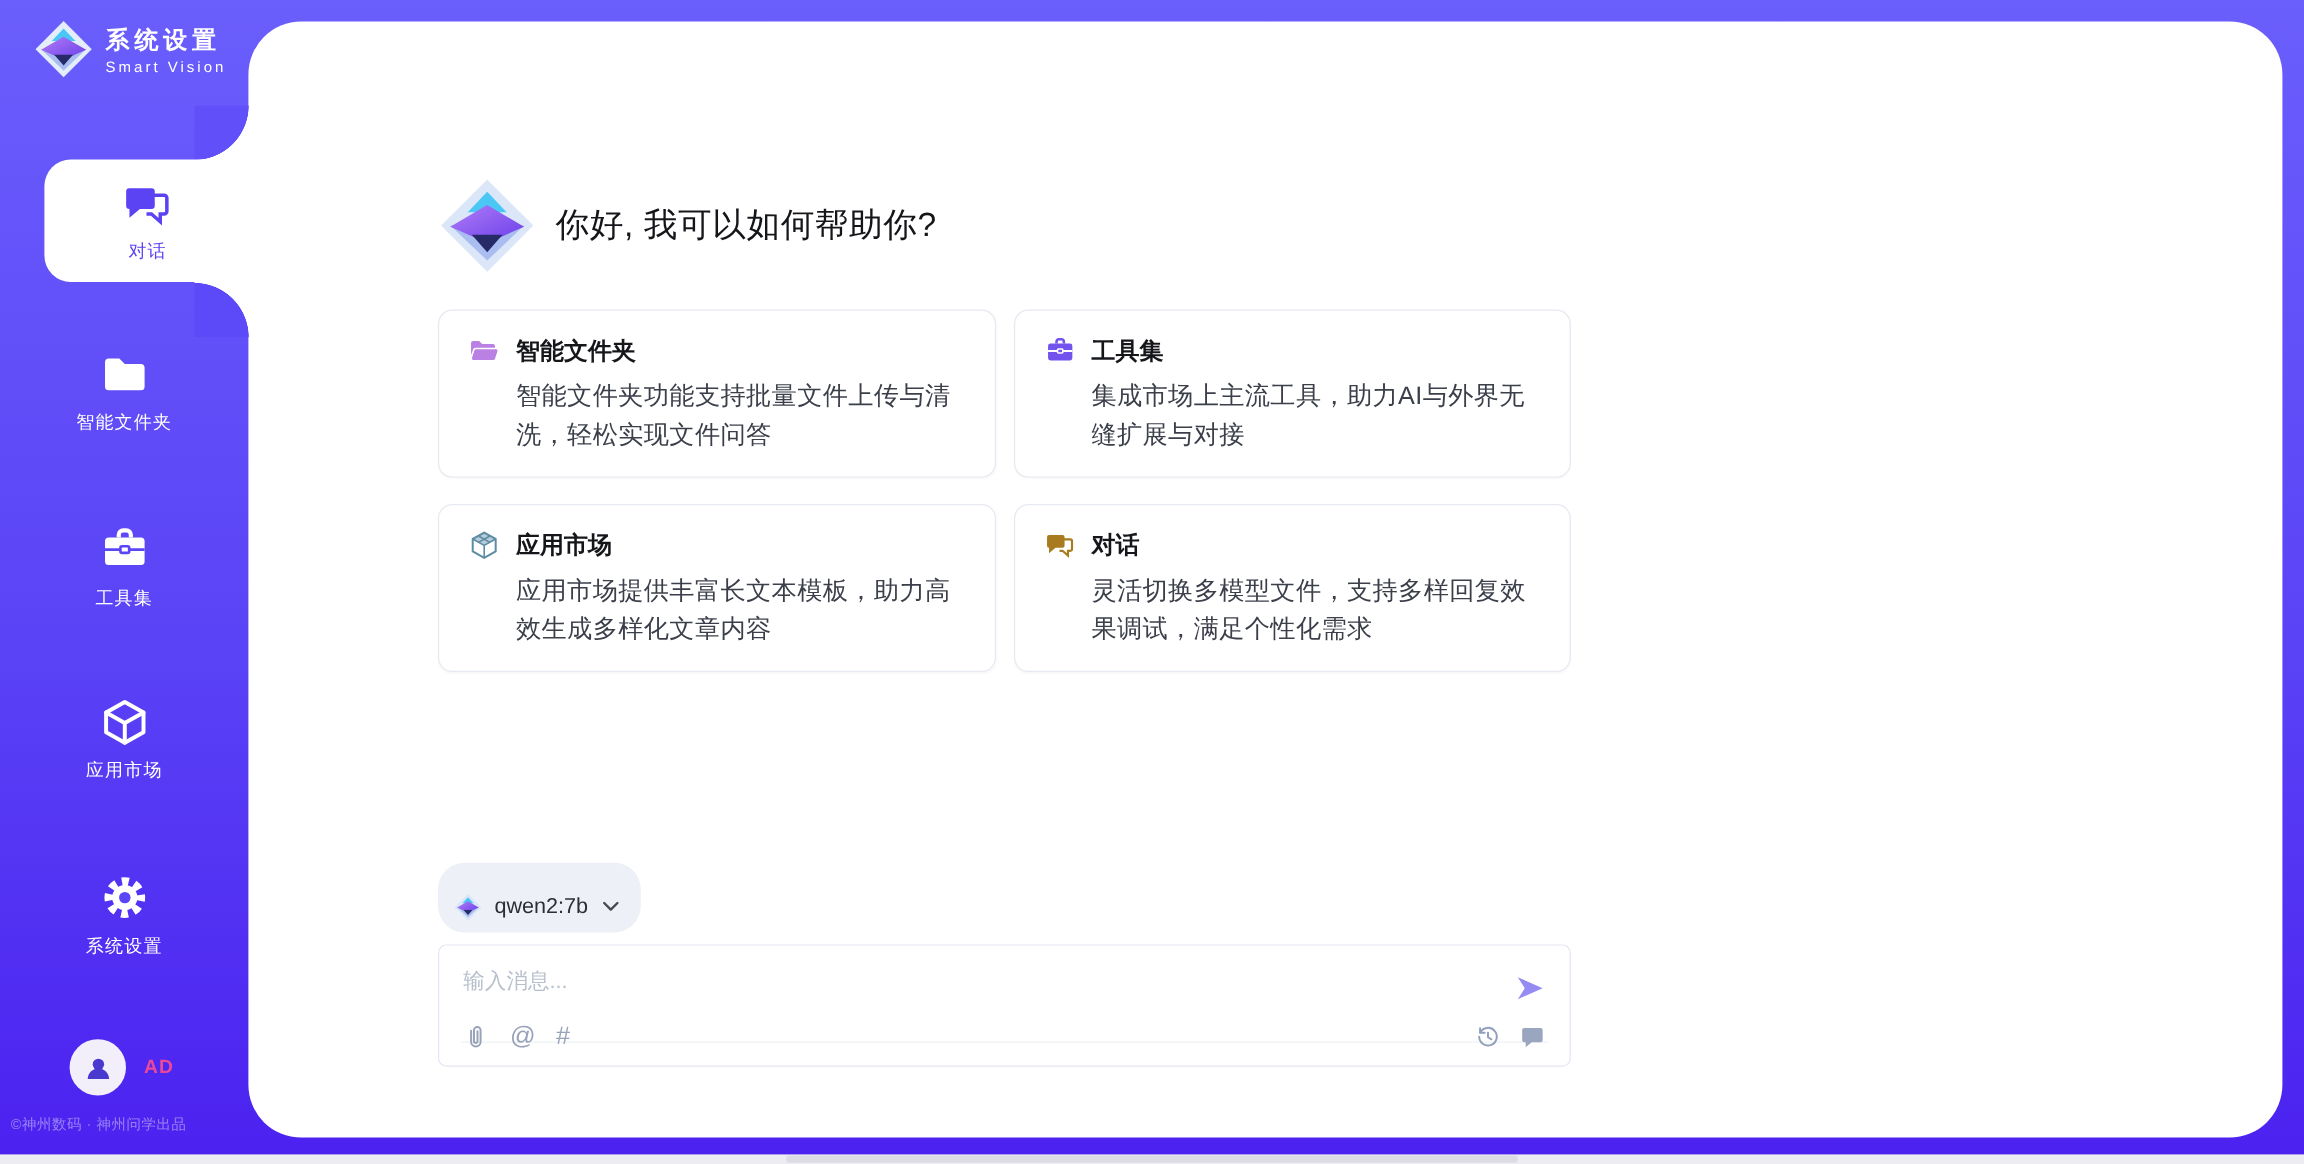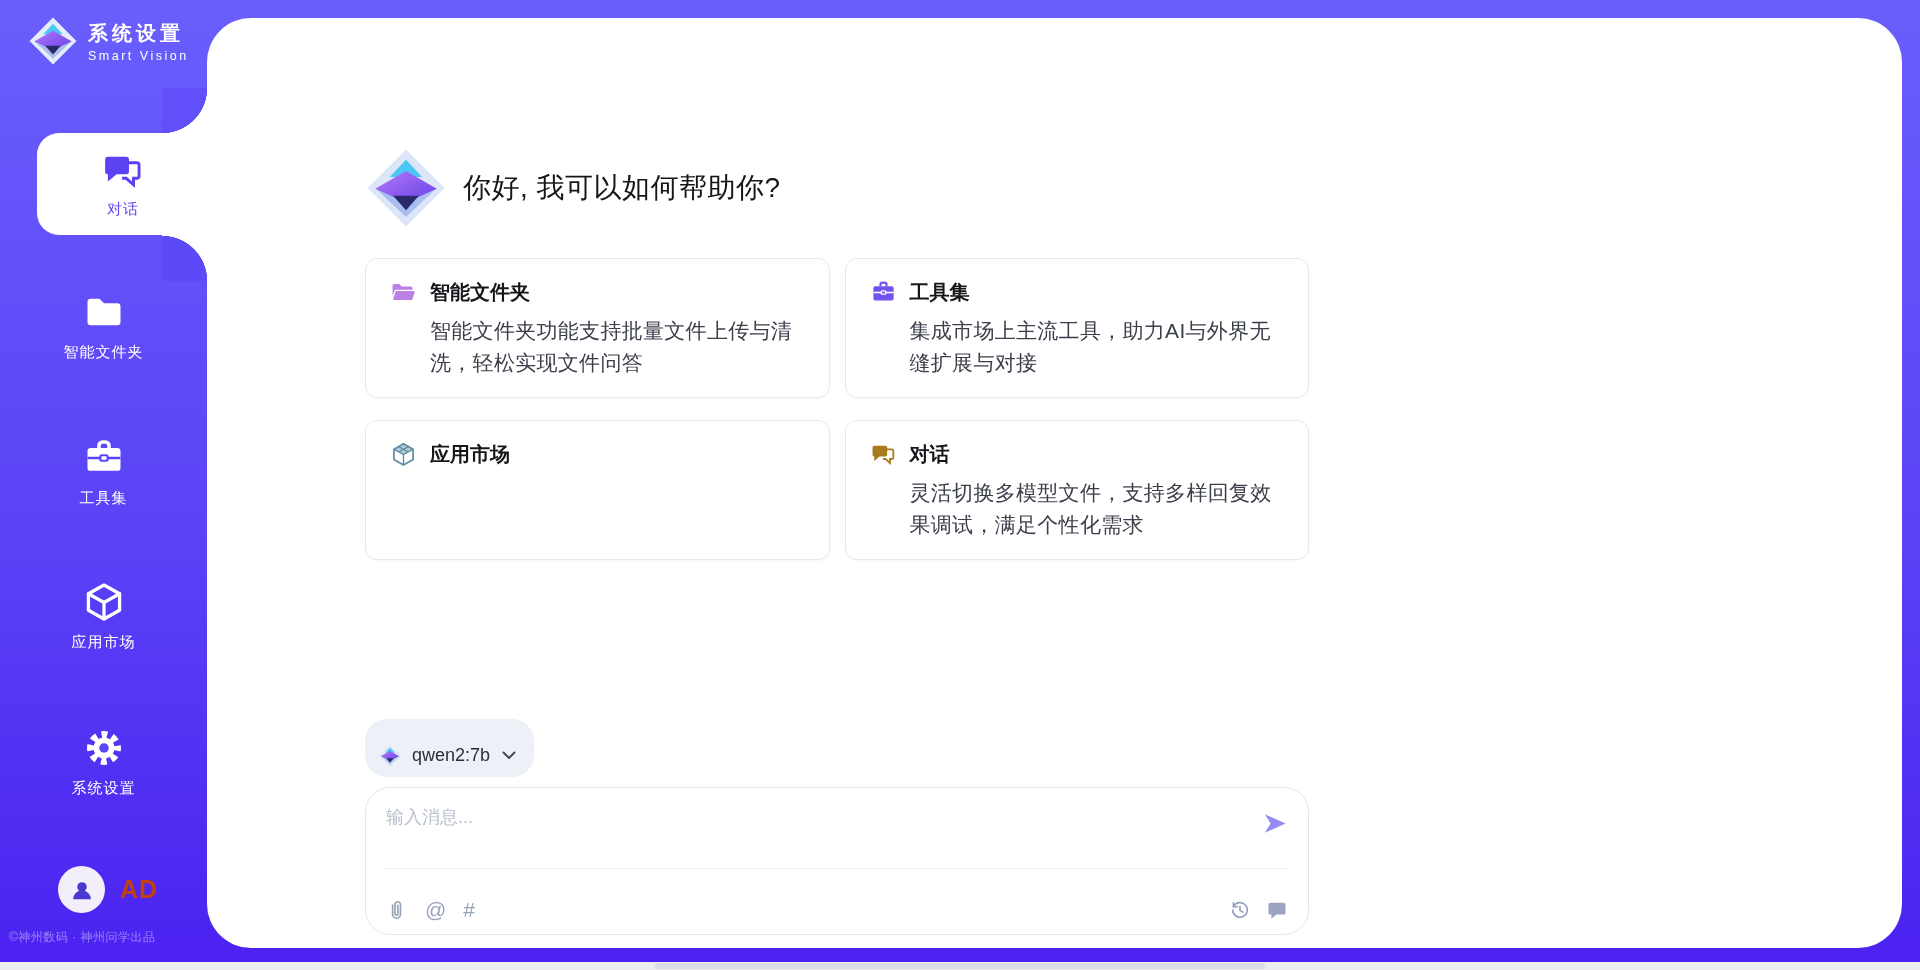--- a/index.html
+++ b/index.html
@@ -59,21 +59,21 @@
 
   .user-row {
     position:absolute; left:0; top:866px; width:207px;
     display:flex; align-items:center; gap:15px; padding-left:58px; cursor:pointer;
   }
   .avatar {
     width:47px; height:47px; border-radius:50%; background:#f3effa;
     display:flex; align-items:center; justify-content:center;
   }
   .avatar svg { width:26px; height:26px; }
-  .user-name { color:#c2410c; font-size:25px; font-weight:600; letter-spacing:1px; }
+  .user-name { color:#ec4899; font-size:16px; font-weight:600; letter-spacing:1px; }
 
   .copyright {
     position:absolute; left:9px; top:929px; width:200px;
     color:rgba(255,255,255,.42); font-size:12px; letter-spacing:.5px; white-space:nowrap;
   }
 
   
   .content { position:absolute; left:365px; top:147px; width:944px; }
 
   .greeting { display:flex; align-items:center; gap:16px; }
@@ -97,22 +97,22 @@
 
   .model-pill {
     margin-top:159px; display:inline-flex; align-items:center; gap:10px;
     background:#eef0f7; border-radius:22px; padding:25px 18px 9px 13px; cursor:pointer;
   }
   .model-pill .mlogo { width:24px; height:24px; }
   .model-name { font-size:18px; color:#2b2e38; }
   .model-pill .chev { width:14px; height:9px; margin-left:2px; }
 
   .composer {
-    position:relative; margin-top:10px; height:148px;
-    border:1.5px solid #e4e7f2; border-radius:25px; background:#fff;
+    position:relative; margin-top:10px; height:102px;
+    border:1.5px solid #e4e7f2; border-radius:7px; background:#fff;
   }
   .composer textarea {
     width:100%; height:74px; border:none; outline:none; resize:none;
     padding:17px 70px 0 20px; font-size:18px; color:#333;
     font-family:"Liberation Sans","DejaVu Sans",sans-serif; background:transparent;
   }
   .composer textarea::placeholder { color:#b9c0cd; }
   .send-btn { position:absolute; right:20px; top:22px; width:27px; height:27px; cursor:pointer; }
   .composer-divider { position:absolute; left:18px; right:18px; top:80px; height:1px; background:#eef0f6; }
   .composer-toolbar {
@@ -255,20 +255,21 @@
 
     <div class="card">
       <div class="card-head">
         <svg class="c-cube" viewBox="0 0 48 48">
           <path d="M24 5 L41 14.5 V33 L24 42.5 L7 33 V14.5 Z" fill="none" stroke="currentColor" stroke-width="3" stroke-linejoin="round"></path>
           <path d="M7 14.5 L24 24 L41 14.5 M24 24 V42.5 M15.5 10 L32.5 19.5 M32.5 10 L15.5 19.5" fill="none" stroke="currentColor" stroke-width="2.4"></path>
           <path d="M24 5 L41 14.5 L24 24 L7 14.5 Z" fill="currentColor" opacity="0.45"></path>
         </svg>
         <div class="card-title">应用市场</div>
       </div>
+      <div class="card-desc">应用市场提供丰富长文本模板，助力高效生成多样化文章内容</div>
     </div>
 
     <div class="card">
       <div class="card-head">
         <svg class="c-chat" viewBox="0 0 48 48">
           <path d="M26 15 h13 a2.5 2.5 0 0 1 2.5 2.5 v12 a2.5 2.5 0 0 1 -2.5 2.5 h-3.5 v7 l-8 -7 h-4.5" fill="none" stroke="currentColor" stroke-width="3.2"></path>
           <path d="M7.5 8.5 h20 a3 3 0 0 1 3 3 v13 a3 3 0 0 1 -3 3 H17 l-9.5 8 v-8 a3 3 0 0 1 -3 -3 v-13 a3 3 0 0 1 3 -3 z" fill="currentColor"></path>
         </svg>
         <div class="card-title">对话</div>
       </div>

